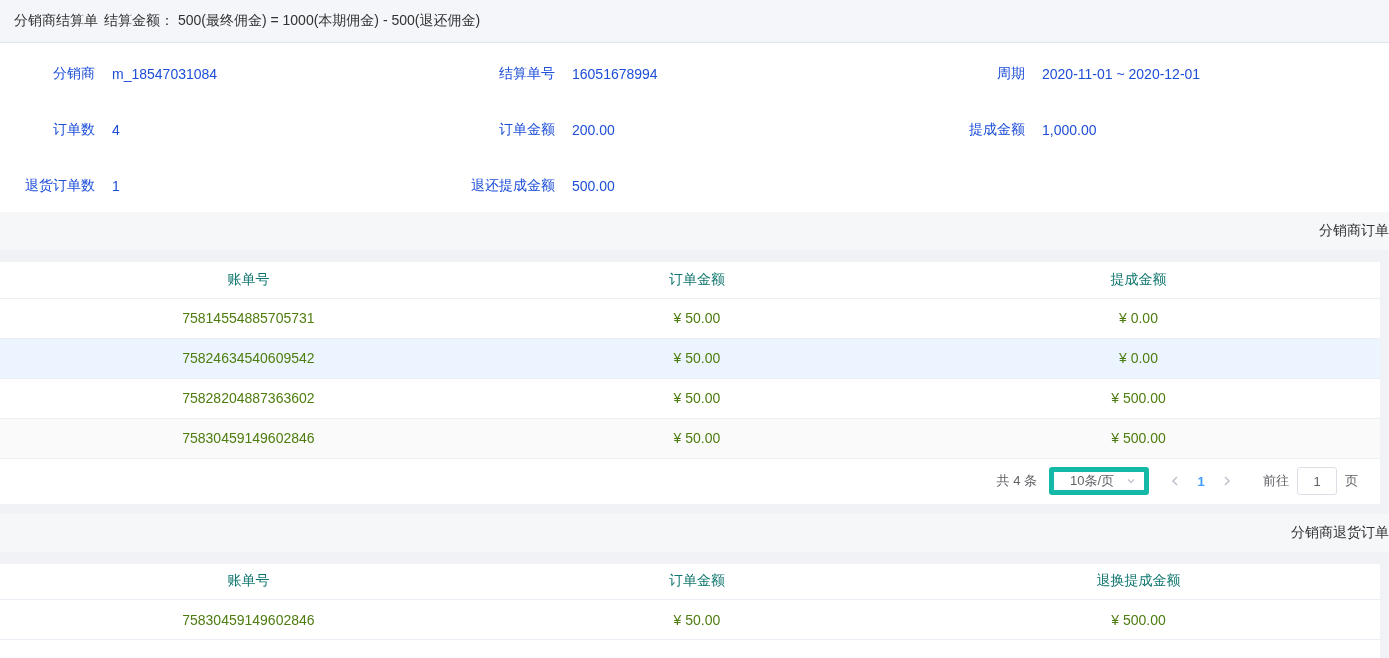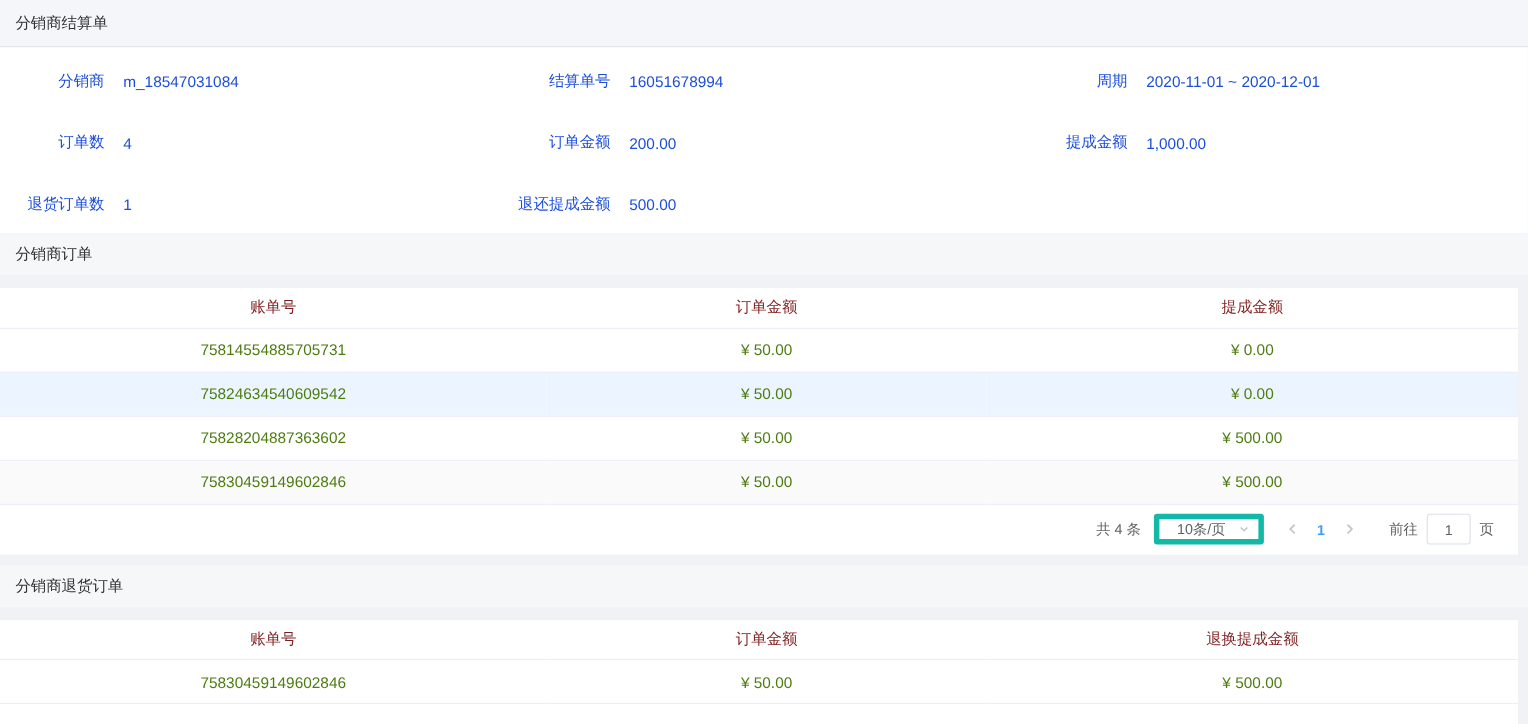--- a/index.html
+++ b/index.html
@@ -25,30 +25,30 @@
   }
   .info-cell { display: flex; align-items: center; font-size: 14px; }
   .info-label {
     flex: 0 0 95px; text-align: right;
     color: #1d4ed8;
   }
   .info-value { margin-left: 17px; color: #1d4ed8; }
   .section-bar {
     height: 38px; background: #f6f7f9;
     display: flex; align-items: center;
-    padding-left: 14px; font-size: 14px; color: #303133;
+    padding-left: 14px; font-size: 14px; color: #303133; justify-content: flex-end;
   }
   .gap10 { height: 10px; }
   .gap12 { height: 12px; }
   .table-card { background: #ffffff; width: 1380px; }
   table { border-collapse: collapse; width: 100%; table-layout: fixed; }
   col.c1 { width: 36%; } col.c2 { width: 29%; } col.c3 { width: 35%; }
   thead th {
     height: 36px; font-size: 14px; font-weight: normal;
-    color: #7f1d1d; text-align: center;
+    color: #0f766e; text-align: center;
     border-bottom: 1px solid #ebeef5; background: #ffffff;
   }
   tbody td {
     height: 40px; font-size: 14px; color: #4d7c0f;
     text-align: center; border-bottom: 1px solid #ebeef5;
   }
   tr.row-stripe td { background: #fafafa; }
   tr.row-highlight td { background: #ecf5ff; }
   .pagination {
     height: 45px; display: flex; align-items: center;
@@ -82,20 +82,21 @@
     color: #606266; font-family: inherit; background: #fff;
   }
   .pg-unit { margin-left: 8px; }
   .bottom-fill { background: #ffffff; height: 29px; width: 1380px; }
 </style>
 </head>
 <body>
 
 <div class="topbar">
   <span>分销商结算单</span>
+  <span class="summary">结算金额： 500(最终佣金) = 1000(本期佣金) - 500(退还佣金)</span>
 </div>
 
 <div class="info-card">
   <div class="info-cell">
     <span class="info-label">分销商</span>
     <span class="info-value">m_18547031084</span>
   </div>
   <div class="info-cell">
     <span class="info-label">结算单号</span>
     <span class="info-value">16051678994</span>

